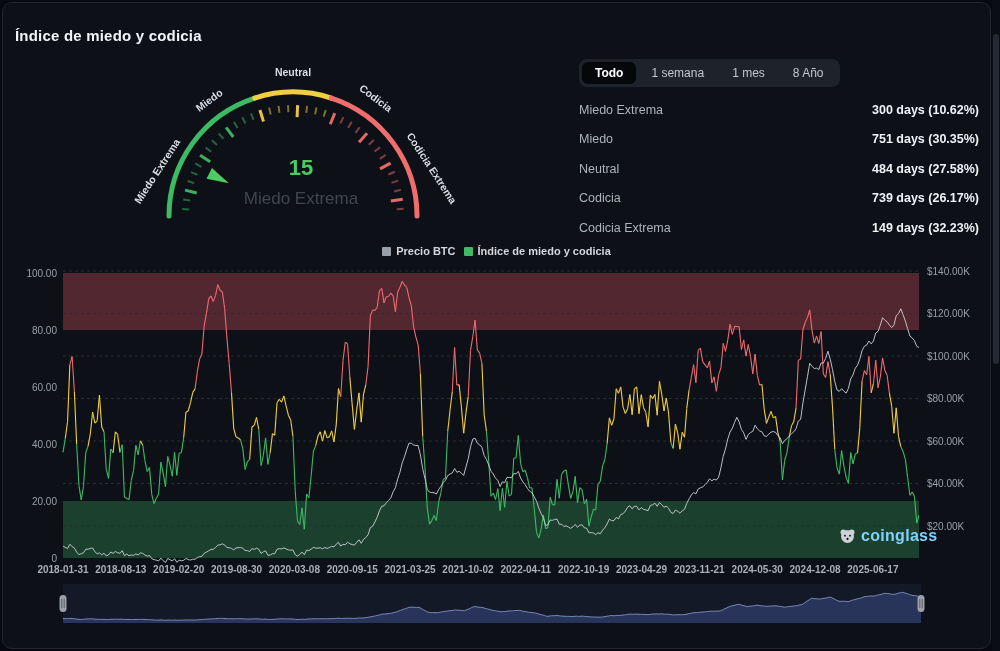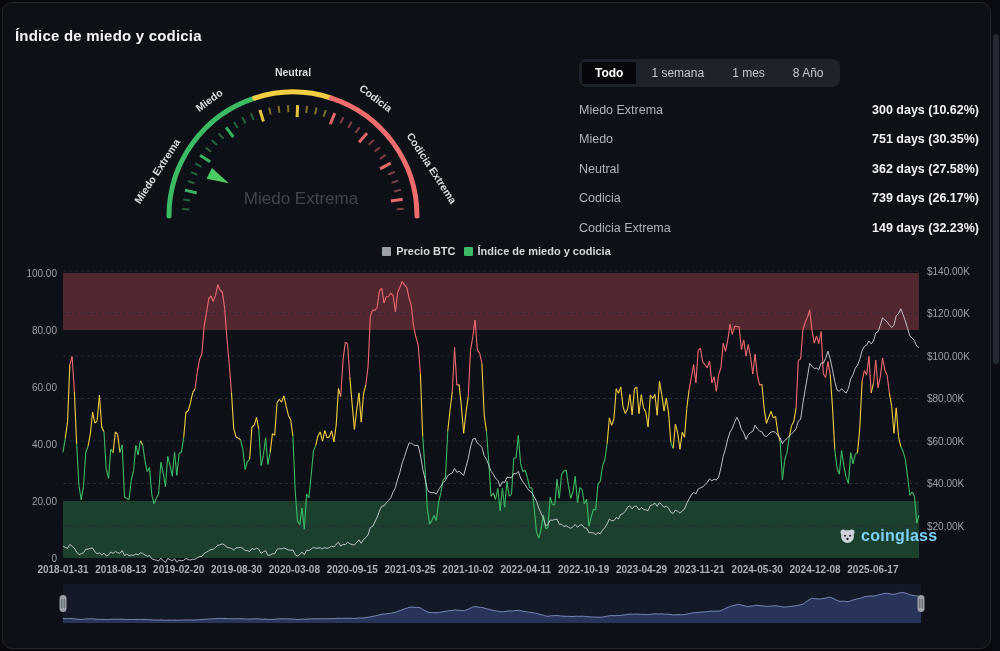--- a/index.html
+++ b/index.html
@@ -8,21 +8,21 @@
         border:1px solid #23272f;border-radius:10px;overflow:hidden;}
   .page-title{position:absolute;left:12px;top:24px;font-size:15px;font-weight:700;color:#f2f4f7;letter-spacing:.2px;}
   
   #gauge-wrap{position:absolute;left:133px;top:53px;width:330px;height:185px;}
   .gauge-label{position:absolute;font-size:10.5px;font-weight:600;color:#d9dce1;white-space:nowrap;}
   .gauge-value{position:absolute;left:0;right:0;top:99px;text-align:center;font-size:22px;font-weight:700;color:#4ccb63;}
   .gauge-status{position:absolute;left:0;right:0;top:133px;text-align:center;font-size:17px;color:#41464e;}
   
   #stats-panel{position:absolute;left:576px;top:56px;width:400px;}
   .tab-group{display:inline-flex;background:#1e222a;border-radius:8px;padding:3px;gap:2px;}
-  .tab{font-size:12px;color:#c3c7ce;padding:4px 13px;border-radius:0;cursor:pointer;background:transparent;border:0;font-family:inherit;}
+  .tab{font-size:12px;color:#c3c7ce;padding:4px 13px;border-radius:6px;cursor:pointer;background:transparent;border:0;font-family:inherit;}
   .tab.active{background:#05070b;color:#ffffff;font-weight:600;}
   .stat-row{display:flex;justify-content:space-between;align-items:center;margin-top:15.5px;}
   .stat-label{font-size:12.5px;color:#aeb4bc;}
   .stat-value{font-size:12.5px;color:#f0f2f5;font-weight:600;}
   
   #legend{position:absolute;left:0;top:242px;width:987px;display:flex;justify-content:center;gap:8px;}
   .legend-item{display:flex;align-items:center;gap:5px;font-size:11px;font-weight:600;color:#d4d7db;}
   .legend-swatch{width:9px;height:9px;border-radius:1px;display:inline-block;}
   
   #main-chart{position:absolute;left:0;top:258px;width:987px;height:320px;}
@@ -84,41 +84,42 @@
           <line x1="264.8675952974442" y1="133.8163813664575" x2="258.0651343327405" y2="135.46760055956378" stroke="#f06d6d" stroke-width="2" opacity="0.5"></line>
           <line x1="266.7193025501745" y1="143.18706902698796" x2="254.85775632853404" y2="145.00468318623248" stroke="#f06d6d" stroke-width="3" opacity="0.95"></line>
           <line x1="267.758524101776" y1="152.68225862739712" x2="260.7737523115739" y2="153.14373781305676" stroke="#f06d6d" stroke-width="2" opacity="0.5"></line>
           <polygon points="92.84753025843752,127.31268401875263 75.96932972473071,111.9788538793524 70.52144372785615,122.67093216961281" fill="#4ccb63"></polygon>
         </svg>
       <div class="gauge-label" style="left:21px;top:115px;transform:translate(-50%,-50%) rotate(-57deg);">Miedo Extrema</div>
       <div class="gauge-label" style="left:73px;top:44px;transform:translate(-50%,-50%) rotate(-37deg);">Miedo</div>
       <div class="gauge-label" style="left:157px;top:16px;transform:translate(-50%,-50%);">Neutral</div>
       <div class="gauge-label" style="left:240px;top:42px;transform:translate(-50%,-50%) rotate(37deg);">Codicia</div>
       <div class="gauge-label" style="left:296px;top:112px;transform:translate(-50%,-50%) rotate(57deg);">Codicia Extrema</div>
+      <div class="gauge-value" style="color: rgb(76, 203, 99);">15</div>
       <div class="gauge-status" style="color: rgb(65, 70, 78);">Miedo Extrema</div>
     </div>
 
     <div id="stats-panel">
       <div class="tab-group">
         <button class="tab active">Todo</button>
         <button class="tab">1 semana</button>
         <button class="tab">1 mes</button>
         <button class="tab">8 Año</button>
       </div>
       <div class="stat-row">
         <span class="stat-label">Miedo Extrema</span>
         <span class="stat-value">300 days (10.62%)</span>
       </div>
       <div class="stat-row">
         <span class="stat-label">Miedo</span>
         <span class="stat-value">751 days (30.35%)</span>
       </div>
       <div class="stat-row">
         <span class="stat-label">Neutral</span>
-        <span class="stat-value">362 days (27.58%)</span>
+        <span class="stat-value">484 days (27.58%)</span>
       </div>
       <div class="stat-row">
         <span class="stat-label">Codicia</span>
         <span class="stat-value">739 days (26.17%)</span>
       </div>
       <div class="stat-row">
         <span class="stat-label">Codicia Extrema</span>
         <span class="stat-value">149 days (32.23%)</span>
       </div>
     </div>

